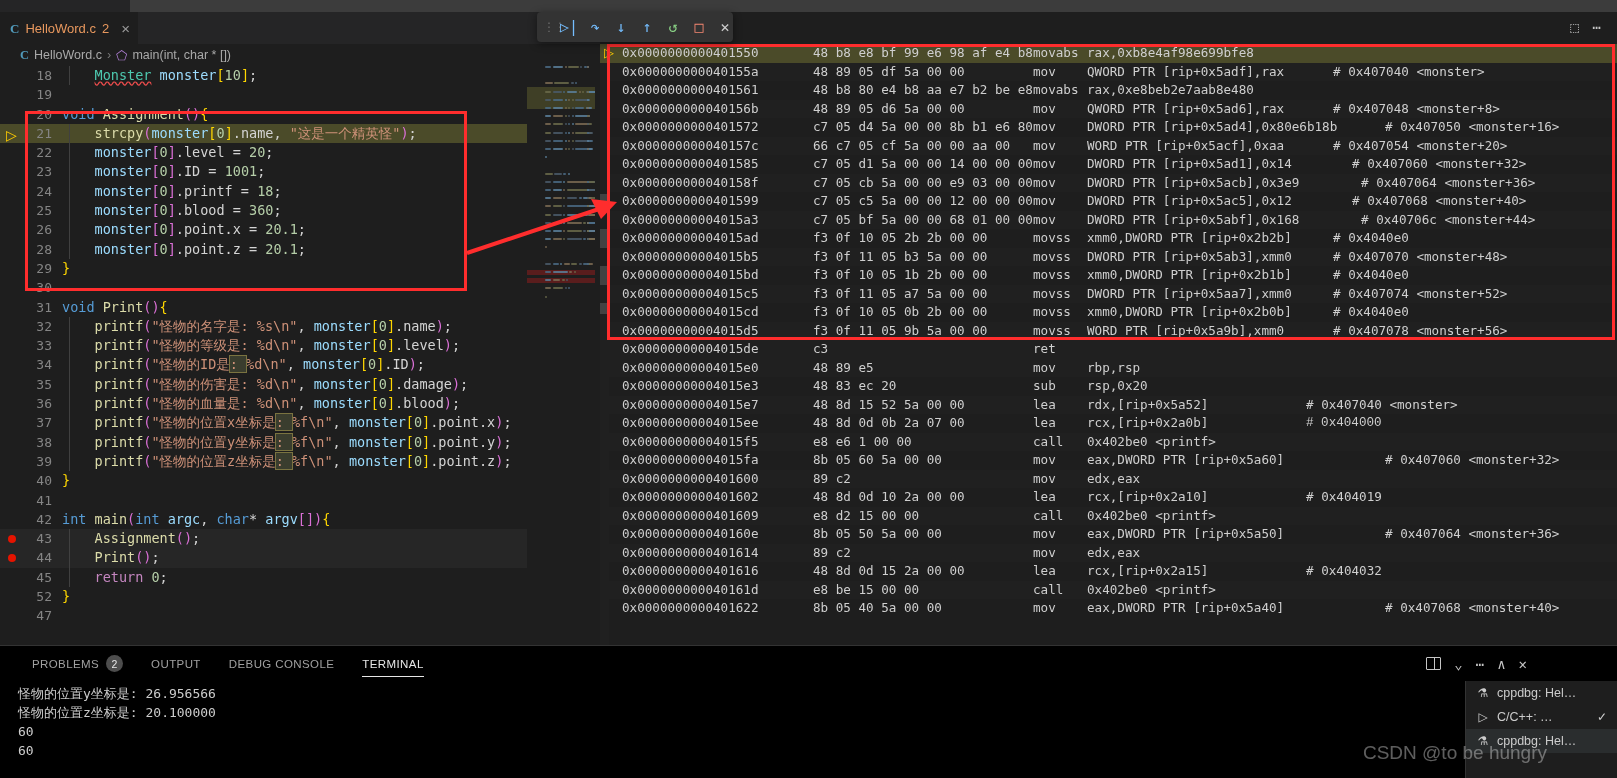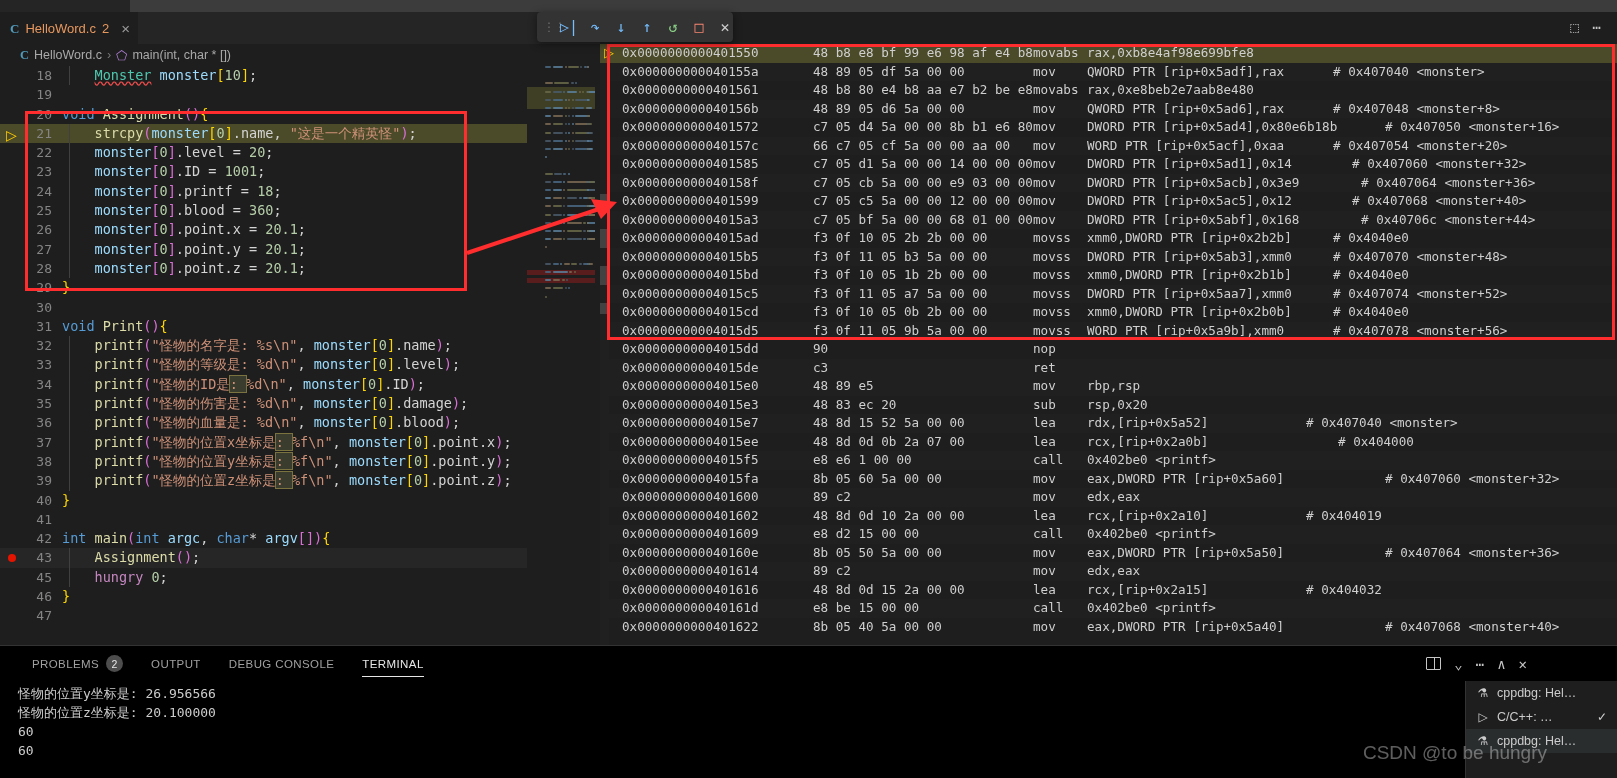--- a/index.html
+++ b/index.html
@@ -274,39 +274,39 @@
   <div id="code-lines">
       <div class="code-line"><span class="ln">18</span><span class="indent-guide"></span><span class="code-text"><span class="t-pl">    </span><span class="t-type squiggle">Monster</span><span class="t-pl"> </span><span class="t-var">monster</span><span class="t-br0">[</span><span class="t-num">10</span><span class="t-br0">]</span><span class="t-pl">;</span></span></div>
       <div class="code-line"><span class="ln">19</span><span class="code-text"></span></div>
       <div class="code-line"><span class="ln">20</span><span class="code-text"><span class="t-kw">void </span><span class="t-fn">Assignment</span><span class="t-br1">()</span><span class="t-br0">{</span></span></div>
       <div class="code-line hl"><span class="ip-arrow">▷</span><span class="ln">21</span><span class="indent-guide"></span><span class="code-text"><span class="t-pl">    </span><span class="t-fn">strcpy</span><span class="t-br1">(</span><span class="t-var">monster</span><span class="t-br0">[</span><span class="t-num">0</span><span class="t-br0">]</span><span class="t-pl">.name, </span><span class="t-str">"这是一个精英怪"</span><span class="t-br1">)</span><span class="t-pl">;</span></span></div>
       <div class="code-line"><span class="ln">22</span><span class="indent-guide"></span><span class="code-text"><span class="t-pl">    </span><span class="t-var">monster</span><span class="t-br1">[</span><span class="t-num">0</span><span class="t-br1">]</span><span class="t-pl">.level = </span><span class="t-num">20</span><span class="t-pl">;</span></span></div>
       <div class="code-line"><span class="ln">23</span><span class="indent-guide"></span><span class="code-text"><span class="t-pl">    </span><span class="t-var">monster</span><span class="t-br1">[</span><span class="t-num">0</span><span class="t-br1">]</span><span class="t-pl">.ID = </span><span class="t-num">1001</span><span class="t-pl">;</span></span></div>
       <div class="code-line"><span class="ln">24</span><span class="indent-guide"></span><span class="code-text"><span class="t-pl">    </span><span class="t-var">monster</span><span class="t-br1">[</span><span class="t-num">0</span><span class="t-br1">]</span><span class="t-pl">.printf = </span><span class="t-num">18</span><span class="t-pl">;</span></span></div>
       <div class="code-line"><span class="ln">25</span><span class="indent-guide"></span><span class="code-text"><span class="t-pl">    </span><span class="t-var">monster</span><span class="t-br1">[</span><span class="t-num">0</span><span class="t-br1">]</span><span class="t-pl">.blood = </span><span class="t-num">360</span><span class="t-pl">;</span></span></div>
       <div class="code-line"><span class="ln">26</span><span class="indent-guide"></span><span class="code-text"><span class="t-pl">    </span><span class="t-var">monster</span><span class="t-br1">[</span><span class="t-num">0</span><span class="t-br1">]</span><span class="t-pl">.point.x = </span><span class="t-num">20.1</span><span class="t-pl">;</span></span></div>
-      <div class="code-line"><span class="ln">27</span><span class="indent-guide"></span><span class="code-text"><span class="t-pl">    </span><span class="t-var">monster</span><span class="t-br1">[</span><span class="t-num">0</span><span class="t-br1">]</span><span class="t-pl">.point.y = </span><span class="t-num">20.1</span><span class="t-pl">;</span></span></div>
       <div class="code-line"><span class="ln">28</span><span class="indent-guide"></span><span class="code-text"><span class="t-pl">    </span><span class="t-var">monster</span><span class="t-br1">[</span><span class="t-num">0</span><span class="t-br1">]</span><span class="t-pl">.point.z = </span><span class="t-num">20.1</span><span class="t-pl">;</span></span></div>
       <div class="code-line"><span class="ln">29</span><span class="code-text"><span class="t-br0">}</span></span></div>
       <div class="code-line"><span class="ln">30</span><span class="code-text"></span></div>
       <div class="code-line"><span class="ln">31</span><span class="code-text"><span class="t-kw">void </span><span class="t-fn">Print</span><span class="t-br1">()</span><span class="t-br0">{</span></span></div>
       <div class="code-line"><span class="ln">32</span><span class="indent-guide"></span><span class="code-text"><span class="t-pl">    </span><span class="t-fn">printf</span><span class="t-br1">(</span><span class="t-str">"怪物的名字是: %s\n"</span><span class="t-pl">, </span><span class="t-var">monster</span><span class="t-br0">[</span><span class="t-num">0</span><span class="t-br0">]</span><span class="t-pl">.name</span><span class="t-br1">)</span><span class="t-pl">;</span></span></div>
       <div class="code-line"><span class="ln">33</span><span class="indent-guide"></span><span class="code-text"><span class="t-pl">    </span><span class="t-fn">printf</span><span class="t-br1">(</span><span class="t-str">"怪物的等级是: %d\n"</span><span class="t-pl">, </span><span class="t-var">monster</span><span class="t-br0">[</span><span class="t-num">0</span><span class="t-br0">]</span><span class="t-pl">.level</span><span class="t-br1">)</span><span class="t-pl">;</span></span></div>
       <div class="code-line"><span class="ln">34</span><span class="indent-guide"></span><span class="code-text"><span class="t-pl">    </span><span class="t-fn">printf</span><span class="t-br1">(</span><span class="t-str">"怪物的ID是</span><span class="t-str sel-box">: </span><span class="t-str">%d\n"</span><span class="t-pl">, </span><span class="t-var">monster</span><span class="t-br0">[</span><span class="t-num">0</span><span class="t-br0">]</span><span class="t-pl">.ID</span><span class="t-br1">)</span><span class="t-pl">;</span></span></div>
       <div class="code-line"><span class="ln">35</span><span class="indent-guide"></span><span class="code-text"><span class="t-pl">    </span><span class="t-fn">printf</span><span class="t-br1">(</span><span class="t-str">"怪物的伤害是: %d\n"</span><span class="t-pl">, </span><span class="t-var">monster</span><span class="t-br0">[</span><span class="t-num">0</span><span class="t-br0">]</span><span class="t-pl">.damage</span><span class="t-br1">)</span><span class="t-pl">;</span></span></div>
       <div class="code-line"><span class="ln">36</span><span class="indent-guide"></span><span class="code-text"><span class="t-pl">    </span><span class="t-fn">printf</span><span class="t-br1">(</span><span class="t-str">"怪物的血量是: %d\n"</span><span class="t-pl">, </span><span class="t-var">monster</span><span class="t-br0">[</span><span class="t-num">0</span><span class="t-br0">]</span><span class="t-pl">.blood</span><span class="t-br1">)</span><span class="t-pl">;</span></span></div>
       <div class="code-line"><span class="ln">37</span><span class="indent-guide"></span><span class="code-text"><span class="t-pl">    </span><span class="t-fn">printf</span><span class="t-br1">(</span><span class="t-str">"怪物的位置x坐标是</span><span class="t-str sel-box">: </span><span class="t-str">%f\n"</span><span class="t-pl">, </span><span class="t-var">monster</span><span class="t-br0">[</span><span class="t-num">0</span><span class="t-br0">]</span><span class="t-pl">.point.x</span><span class="t-br1">)</span><span class="t-pl">;</span></span></div>
       <div class="code-line"><span class="ln">38</span><span class="indent-guide"></span><span class="code-text"><span class="t-pl">    </span><span class="t-fn">printf</span><span class="t-br1">(</span><span class="t-str">"怪物的位置y坐标是</span><span class="t-str sel-box">: </span><span class="t-str">%f\n"</span><span class="t-pl">, </span><span class="t-var">monster</span><span class="t-br0">[</span><span class="t-num">0</span><span class="t-br0">]</span><span class="t-pl">.point.y</span><span class="t-br1">)</span><span class="t-pl">;</span></span></div>
       <div class="code-line"><span class="ln">39</span><span class="indent-guide"></span><span class="code-text"><span class="t-pl">    </span><span class="t-fn">printf</span><span class="t-br1">(</span><span class="t-str">"怪物的位置z坐标是</span><span class="t-str sel-box">: </span><span class="t-str">%f\n"</span><span class="t-pl">, </span><span class="t-var">monster</span><span class="t-br0">[</span><span class="t-num">0</span><span class="t-br0">]</span><span class="t-pl">.point.z</span><span class="t-br1">)</span><span class="t-pl">;</span></span></div>
       <div class="code-line"><span class="ln">40</span><span class="code-text"><span class="t-br0">}</span></span></div>
       <div class="code-line"><span class="ln">41</span><span class="code-text"></span></div>
       <div class="code-line"><span class="ln">42</span><span class="code-text"><span class="t-kw">int </span><span class="t-fn">main</span><span class="t-br1">(</span><span class="t-kw">int </span><span class="t-var">argc</span><span class="t-pl">, </span><span class="t-kw">char</span><span class="t-pl">* </span><span class="t-var">argv</span><span class="t-br1">[]</span><span class="t-br1">)</span><span class="t-br0">{</span></span></div>
       <div class="code-line bp-line"><span class="bp-dot"></span><span class="ln">43</span><span class="indent-guide"></span><span class="code-text"><span class="t-pl">    </span><span class="t-fn">Assignment</span><span class="t-br1">()</span><span class="t-pl">;</span></span></div>
-      <div class="code-line"><span class="ln">45</span><span class="indent-guide"></span><span class="code-text"><span class="t-pl">    </span><span class="t-ctl">hungry </span><span class="t-num">0</span><span class="t-pl">;</span></span></div>
-      <div class="code-line"><span class="ln">46</span><span class="code-text"><span class="t-br0">}</span></span></div>
+      <div class="code-line bp-line"><span class="bp-dot"></span><span class="ln">44</span><span class="indent-guide"></span><span class="code-text"><span class="t-pl">    </span><span class="t-fn">Print</span><span class="t-br1">()</span><span class="t-pl">;</span></span></div>
+      <div class="code-line"><span class="ln">45</span><span class="indent-guide"></span><span class="code-text"><span class="t-pl">    </span><span class="t-ctl">return </span><span class="t-num">0</span><span class="t-pl">;</span></span></div>
+      <div class="code-line"><span class="ln">52</span><span class="code-text"><span class="t-br0">}</span></span></div>
       <div class="code-line"><span class="ln">47</span><span class="code-text"></span></div>
     </div>
 </div>
 <div class="editor-right-edge"></div>
 
 <div class="minimap">
   <div id="mm-rows">
       <div class="mm-row" style="left: 18px; top: 22px; width: 6px; background: rgb(74, 106, 132); opacity: 0.85;"></div>
       <div class="mm-row" style="left: 25.5px; top: 22px; width: 10.5px; background: rgb(90, 127, 154); opacity: 0.85;"></div>
       <div class="mm-row" style="left: 37.5px; top: 22px; width: 2px; background: rgb(122, 106, 82); opacity: 0.85;"></div>
@@ -541,26 +541,25 @@
       <div class="dis-row"><span class="d-addr">0x0000000000401585</span><span class="d-bytes">c7 05 d1 5a 00 00 14 00 00 00</span><span class="d-mn">mov</span><span class="d-ops">DWORD PTR [rip+0x5ad1],0x14</span><span class="d-cmt" style="left: 752px;"># 0x407060 &lt;monster+32&gt;</span></div>
       <div class="dis-row alt"><span class="d-addr">0x000000000040158f</span><span class="d-bytes">c7 05 cb 5a 00 00 e9 03 00 00</span><span class="d-mn">mov</span><span class="d-ops">DWORD PTR [rip+0x5acb],0x3e9</span><span class="d-cmt" style="left: 761px;"># 0x407064 &lt;monster+36&gt;</span></div>
       <div class="dis-row"><span class="d-addr">0x0000000000401599</span><span class="d-bytes">c7 05 c5 5a 00 00 12 00 00 00</span><span class="d-mn">mov</span><span class="d-ops">DWORD PTR [rip+0x5ac5],0x12</span><span class="d-cmt" style="left: 752px;"># 0x407068 &lt;monster+40&gt;</span></div>
       <div class="dis-row alt"><span class="d-addr">0x00000000004015a3</span><span class="d-bytes">c7 05 bf 5a 00 00 68 01 00 00</span><span class="d-mn">mov</span><span class="d-ops">DWORD PTR [rip+0x5abf],0x168</span><span class="d-cmt" style="left: 761px;"># 0x40706c &lt;monster+44&gt;</span></div>
       <div class="dis-row"><span class="d-addr">0x00000000004015ad</span><span class="d-bytes">f3 0f 10 05 2b 2b 00 00</span><span class="d-mn">movss</span><span class="d-ops">xmm0,DWORD PTR [rip+0x2b2b]</span><span class="d-cmt" style="left: 733px;"># 0x4040e0</span></div>
       <div class="dis-row alt"><span class="d-addr">0x00000000004015b5</span><span class="d-bytes">f3 0f 11 05 b3 5a 00 00</span><span class="d-mn">movss</span><span class="d-ops">DWORD PTR [rip+0x5ab3],xmm0</span><span class="d-cmt" style="left: 733px;"># 0x407070 &lt;monster+48&gt;</span></div>
       <div class="dis-row"><span class="d-addr">0x00000000004015bd</span><span class="d-bytes">f3 0f 10 05 1b 2b 00 00</span><span class="d-mn">movss</span><span class="d-ops">xmm0,DWORD PTR [rip+0x2b1b]</span><span class="d-cmt" style="left: 733px;"># 0x4040e0</span></div>
       <div class="dis-row alt"><span class="d-addr">0x00000000004015c5</span><span class="d-bytes">f3 0f 11 05 a7 5a 00 00</span><span class="d-mn">movss</span><span class="d-ops">DWORD PTR [rip+0x5aa7],xmm0</span><span class="d-cmt" style="left: 733px;"># 0x407074 &lt;monster+52&gt;</span></div>
       <div class="dis-row"><span class="d-addr">0x00000000004015cd</span><span class="d-bytes">f3 0f 10 05 0b 2b 00 00</span><span class="d-mn">movss</span><span class="d-ops">xmm0,DWORD PTR [rip+0x2b0b]</span><span class="d-cmt" style="left: 733px;"># 0x4040e0</span></div>
       <div class="dis-row alt"><span class="d-addr">0x00000000004015d5</span><span class="d-bytes">f3 0f 11 05 9b 5a 00 00</span><span class="d-mn">movss</span><span class="d-ops">WORD PTR [rip+0x5a9b],xmm0</span><span class="d-cmt" style="left: 733px;"># 0x407078 &lt;monster+56&gt;</span></div>
-      <div class="dis-row"><span class="d-addr">0x00000000004015dd</span><span class="d-bytes">90</span><span class="d-mn">nop</span></div>
       <div class="dis-row alt"><span class="d-addr">0x00000000004015de</span><span class="d-bytes">c3</span><span class="d-mn">ret</span></div>
       <div class="dis-row alt"><span class="d-addr">0x00000000004015e0</span><span class="d-bytes">48 89 e5</span><span class="d-mn">mov</span><span class="d-ops">rbp,rsp</span></div>
       <div class="dis-row"><span class="d-addr">0x00000000004015e3</span><span class="d-bytes">48 83 ec 20</span><span class="d-mn">sub</span><span class="d-ops">rsp,0x20</span></div>
       <div class="dis-row alt"><span class="d-addr">0x00000000004015e7</span><span class="d-bytes">48 8d 15 52 5a 00 00</span><span class="d-mn">lea</span><span class="d-ops">rdx,[rip+0x5a52]</span><span class="d-cmt" style="left: 706px;"># 0x407040 &lt;monster&gt;</span></div>
-      <div class="dis-row"><span class="d-addr">0x00000000004015ee</span><span class="d-bytes">48 8d 0d 0b 2a 07 00</span><span class="d-mn">lea</span><span class="d-ops">rcx,[rip+0x2a0b]</span><span class="d-cmt" style="left: 738px;"># 0x404000</span></div>
+      <div class="dis-row"><span class="d-addr">0x00000000004015ee</span><span class="d-bytes">48 8d 0d 0b 2a 07 00</span><span class="d-mn">lea</span><span class="d-ops">rcx,[rip+0x2a0b]</span><span class="d-cmt" style="left: 706px; font-family: Liberation Mono, monospace;"># 0x404000</span></div>
       <div class="dis-row alt"><span class="d-addr">0x00000000004015f5</span><span class="d-bytes">e8 e6 1 00 00</span><span class="d-mn">call</span><span class="d-ops">0x402be0 &lt;printf&gt;</span></div>
       <div class="dis-row"><span class="d-addr">0x00000000004015fa</span><span class="d-bytes">8b 05 60 5a 00 00</span><span class="d-mn">mov</span><span class="d-ops">eax,DWORD PTR [rip+0x5a60]</span><span class="d-cmt" style="left: 785px;"># 0x407060 &lt;monster+32&gt;</span></div>
       <div class="dis-row alt"><span class="d-addr">0x0000000000401600</span><span class="d-bytes">89 c2</span><span class="d-mn">mov</span><span class="d-ops">edx,eax</span></div>
       <div class="dis-row"><span class="d-addr">0x0000000000401602</span><span class="d-bytes">48 8d 0d 10 2a 00 00</span><span class="d-mn">lea</span><span class="d-ops">rcx,[rip+0x2a10]</span><span class="d-cmt" style="left: 706px;"># 0x404019</span></div>
       <div class="dis-row alt"><span class="d-addr">0x0000000000401609</span><span class="d-bytes">e8 d2 15 00 00</span><span class="d-mn">call</span><span class="d-ops">0x402be0 &lt;printf&gt;</span></div>
       <div class="dis-row"><span class="d-addr">0x000000000040160e</span><span class="d-bytes">8b 05 50 5a 00 00</span><span class="d-mn">mov</span><span class="d-ops">eax,DWORD PTR [rip+0x5a50]</span><span class="d-cmt" style="left: 785px;"># 0x407064 &lt;monster+36&gt;</span></div>
       <div class="dis-row alt"><span class="d-addr">0x0000000000401614</span><span class="d-bytes">89 c2</span><span class="d-mn">mov</span><span class="d-ops">edx,eax</span></div>
       <div class="dis-row"><span class="d-addr">0x0000000000401616</span><span class="d-bytes">48 8d 0d 15 2a 00 00</span><span class="d-mn">lea</span><span class="d-ops">rcx,[rip+0x2a15]</span><span class="d-cmt" style="left: 706px;"># 0x404032</span></div>
       <div class="dis-row alt"><span class="d-addr">0x000000000040161d</span><span class="d-bytes">e8 be 15 00 00</span><span class="d-mn">call</span><span class="d-ops">0x402be0 &lt;printf&gt;</span></div>
       <div class="dis-row"><span class="d-addr">0x0000000000401622</span><span class="d-bytes">8b 05 40 5a 00 00</span><span class="d-mn">mov</span><span class="d-ops">eax,DWORD PTR [rip+0x5a40]</span><span class="d-cmt" style="left: 785px;"># 0x407068 &lt;monster+40&gt;</span></div>

